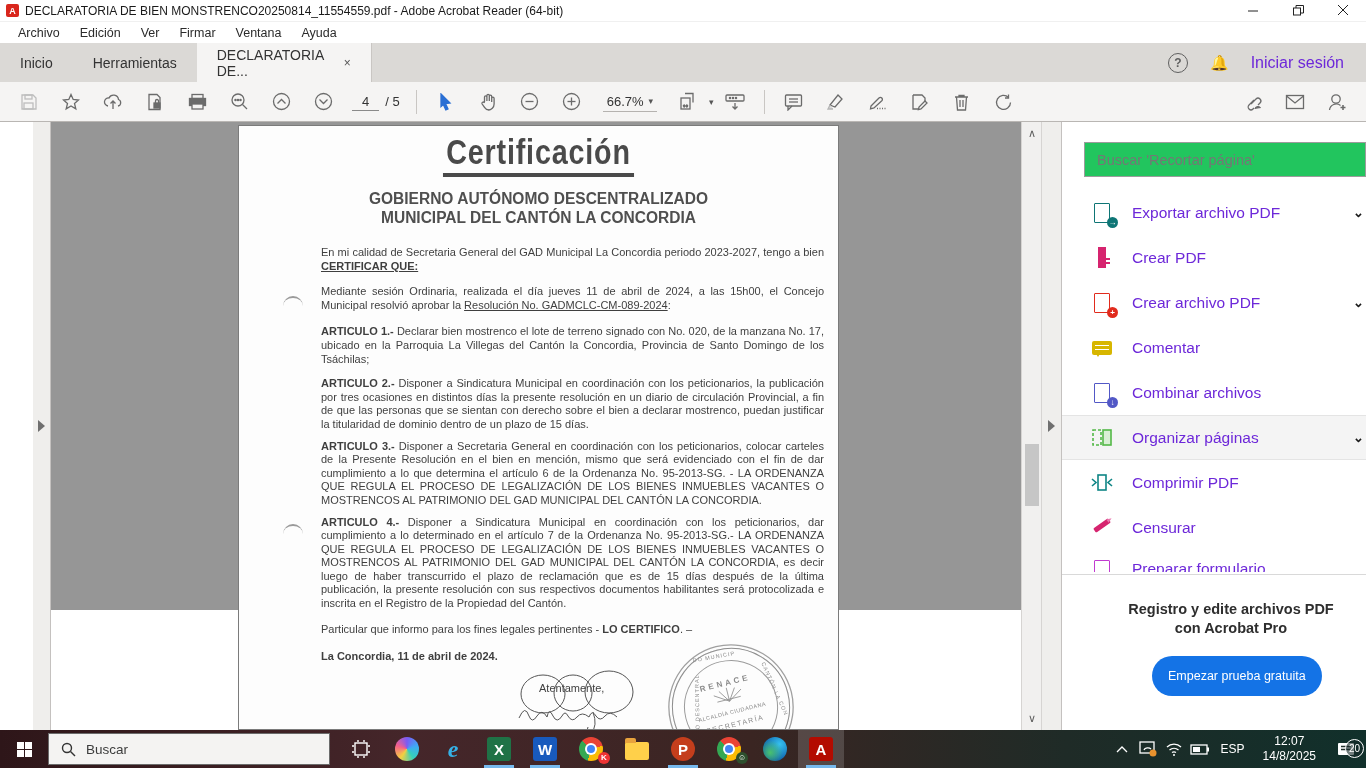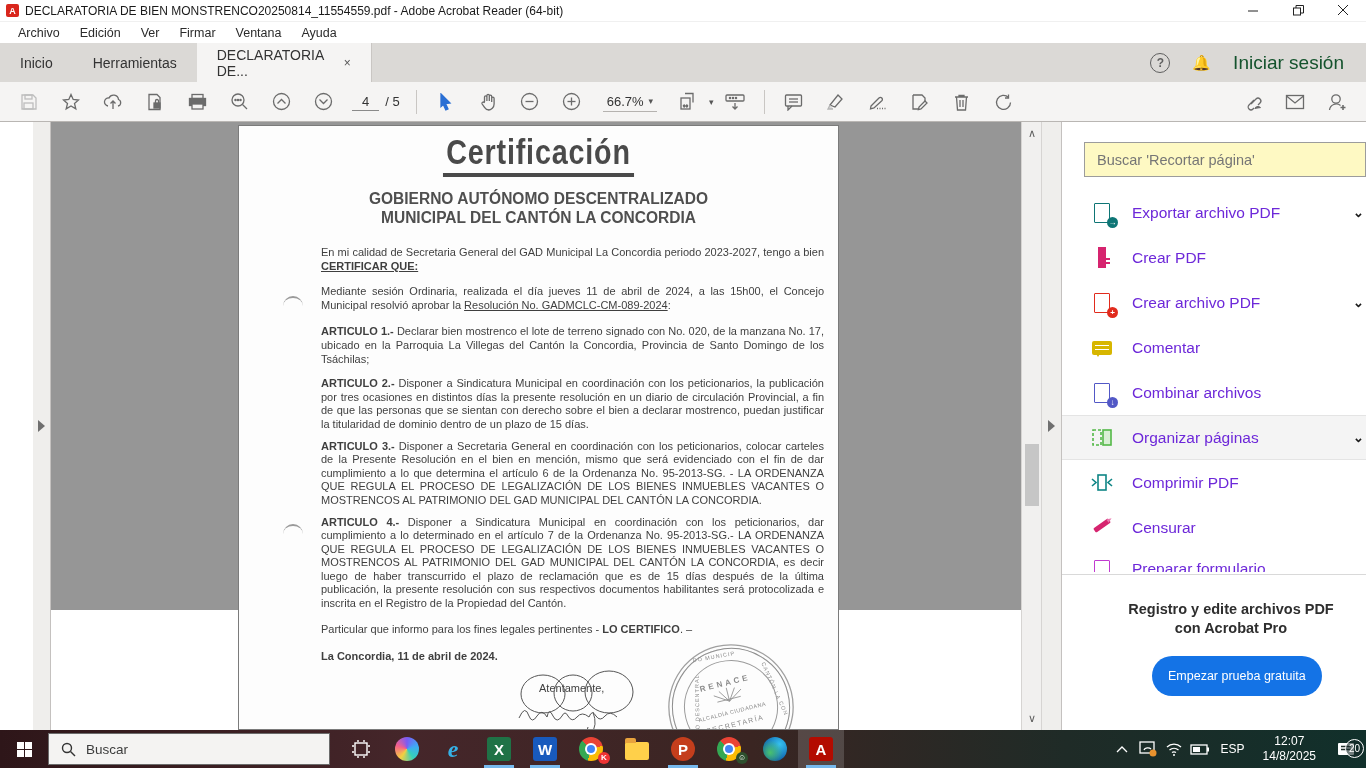--- a/index.html
+++ b/index.html
@@ -19,21 +19,21 @@
   .menu-item { font-size:12.5px; color:#2b2b2b; padding:2px 8px; }
 
   
   .tabbar { position:absolute; left:0; top:43px; width:1366px; height:39px; background:#dbd9d6; display:flex; align-items:stretch; }
   .tab { display:flex; align-items:center; justify-content:center; font-size:14px; color:#333; padding:0 20px; }
   .tab.active { background:#f5f4f3; width:175px; border-right:1px solid #c9c6c3; gap:10px;}
   .tab .x { color:#555; font-size:12px; }
   .tabbar-right { margin-left:auto; display:flex; align-items:center; gap:22px; padding-right:22px;}
   .qmark { width:20px; height:20px; border:1.4px solid #5f5f5f; border-radius:50%; color:#5f5f5f; font-size:12px; display:flex; align-items:center; justify-content:center; font-weight:bold;}
   .bell { font-size:15px; color:#9c9c9c; }
-  .signin { font-size:19px; color:#14532d; }
+  .signin { font-size:16px; color:#6d28d9; }
 
   
   .toolbar { position:absolute; left:0; top:82px; width:1366px; height:40px; background:#f5f4f3; border-bottom:1px solid #b9b6b3; display:flex; align-items:center; padding:0 8px; }
   .ticon { width:30px; height:30px; margin:0 6px; display:flex; align-items:center; justify-content:center; }
   .ticon svg { stroke:#6b6b6b; fill:none; stroke-width:1.3; }
   .ticon.disabled svg { stroke:#bdbdbd; }
   .tsep { width:1px; height:24px; background:#c9c6c3; margin:0 8px; }
   .pagenum { display:flex; align-items:center; gap:6px; margin:0 8px; font-size:13px; color:#333; }
   .pagenum .cur { border-bottom:1px solid #8a8a8a; padding:1px 10px; }
   .zoomfield { display:flex; align-items:center; gap:5px; margin:0 10px; font-size:13px; color:#333; border-bottom:1px solid #b5b2af; padding:2px 4px;}
@@ -70,21 +70,21 @@
   .stamp-mid { font-size:5.5px; letter-spacing:0.5px; margin-top:2px;}
   .stamp-bot { font-size:7px; letter-spacing:1.5px; margin-top:6px; }
   .rim { position:absolute; font-size:5.5px; letter-spacing:1px; white-space:nowrap; }
   .rim-left { left:-14px; top:52px; transform:rotate(-77deg); }
   .rim-top { left:32px; top:2px; transform:rotate(4deg); }
   .rim-right { right:-18px; top:48px; transform:rotate(80deg); }
   .stamp svg { stroke:#909090; stroke-width:0.8; fill:none; }
 
   
   .sidebar { position:absolute; left:1028px; top:0; width:338px; height:608px; background:#fff; border-left:1px solid #c4c1bf; }
-  .sb-search { position:absolute; left:22px; top:20px; width:282px; height:35px; border:1px solid #9c9c9c; background:#fef9c3; font-size:14.5px; padding:0 12px; color:#2b2b2b; font-family:"Liberation Sans", sans-serif;}
+  .sb-search { position:absolute; left:22px; top:20px; width:282px; height:35px; border:1px solid #9c9c9c; background:#22c55e; font-size:14.5px; padding:0 12px; color:#2b2b2b; font-family:"Liberation Sans", sans-serif;}
   .sb-search::placeholder { color:#767676; }
   .tool-list { position:absolute; left:0; top:68px; width:324px; }
   .tool-row { height:45px; display:flex; align-items:center; padding-left:28px; position:relative; }
   .tool-row.shaded { background:#f4f4f4; border-top:1px solid #e4e4e4; border-bottom:1px solid #e4e4e4; }
   .tool-row.cut { height:22px; overflow:hidden; align-items:flex-start; }
   .tool-ico { width:24px; height:24px; margin-right:18px; display:flex; align-items:center; justify-content:center; flex:0 0 24px;}
   .tool-label { font-size:15.5px; color:#6d28d9; }
   .tool-chev { position:absolute; right:22px; font-size:13px; color:#1a1a1a; font-weight:bold;}
   .sb-scroll { position:absolute; right:2px; top:72px; width:12px; height:500px; }
   .sb-scroll .chev { position:absolute; left:0; width:12px; text-align:center; color:#555; font-size:11px; }

